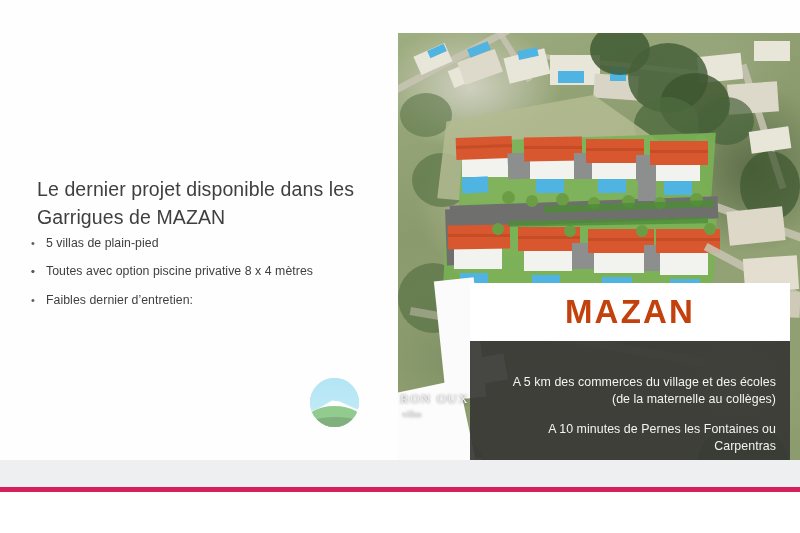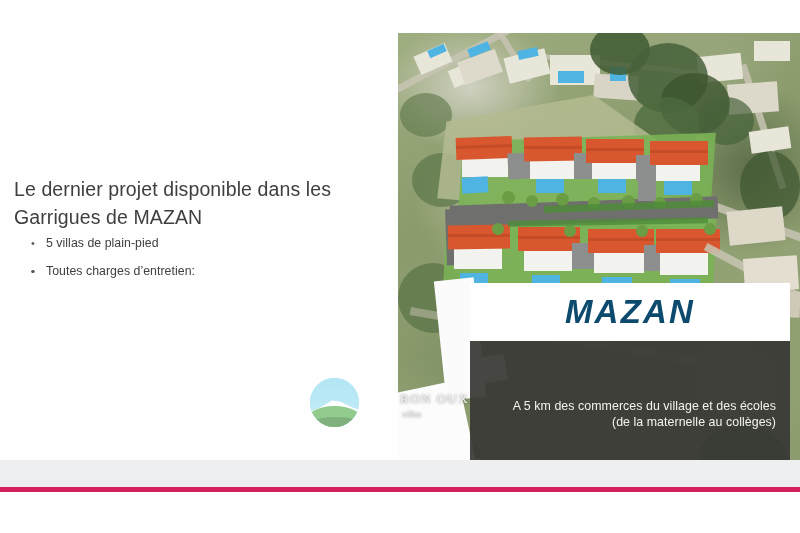--- a/index.html
+++ b/index.html
@@ -3,21 +3,21 @@
 <meta charset="utf-8">
 <style>
   html,body{margin:0;padding:0;background:#fff;}
   body{width:800px;height:533px;overflow:hidden;
        font-family:"Liberation Sans","DejaVu Sans",sans-serif;
        -webkit-font-smoothing:antialiased;}
 
   #slide{position:relative;width:800px;height:533px;background:#fefefe;overflow:hidden;}
 
   
-  #title{position:absolute;left:14px;top:176px;width:350px;
+  #title{position:absolute;left:37px;top:176px;width:350px;
          font-size:19.5px;line-height:1.42;color:#3f3f3f;font-weight:400;
          letter-spacing:.1px;}
 
   #bullets{position:absolute;left:30px;top:236px;width:360px;}
   .bullet{position:relative;padding-left:16px;margin-bottom:12.5px;
           font-size:12.3px;line-height:1.3;color:#3f3f3f;letter-spacing:.05px;}
   .bullet .dot{position:absolute;left:1px;top:0px;color:#5a5a5a;font-size:11px;line-height:1.3;}
 
   
   #logo{position:absolute;left:310px;top:378px;width:49px;height:49px;border-radius:50%;
@@ -66,21 +66,21 @@
 
   #maplabel{position:absolute;left:2px;top:358px;width:180px;color:#efefef;
             font-size:13px;letter-spacing:1.5px;font-family:"Liberation Serif",serif;
             text-shadow:0 0 3px rgba(0,0,0,.55);}
   #maplabel2{position:absolute;left:4px;top:376px;color:#e3e3e3;font-size:9px;
              font-family:"Liberation Serif",serif;text-shadow:0 0 3px rgba(0,0,0,.5);}
 
   
   #mazanbox{position:absolute;left:470px;top:283px;width:320px;height:58px;
             background:#ffffff;display:flex;align-items:center;justify-content:center;}
-  #mazanbox .t{font-size:33px;letter-spacing:2.2px;color:#0c4a6e;font-weight:700;font-style:italic;}
+  #mazanbox .t{font-size:33px;letter-spacing:2.2px;color:#c2410c;font-weight:700;}
 
   #infobox{position:absolute;left:470px;top:341px;width:320px;height:146px;
            background:rgba(56,56,53,.93);
            display:flex;flex-direction:column;justify-content:center;
            padding:0 14px 0 40px;box-sizing:border-box;}
   #infobox p{margin:0;color:#f3f3f1;font-size:12.4px;line-height:1.33;
              text-align:right;letter-spacing:.05px;}
   #infobox p.second{margin-top:14px;}
 </style>
 </head>
@@ -210,38 +210,40 @@
     <div id="maplabel">RON        OUX</div>
     <div id="maplabel2">villas</div>
   </div>
 
   <div id="mazanbox">
     <span class="t">MAZAN</span>
   </div>
 
   <div id="infobox">
     <p>A 5 km des commerces du village et des écoles (de la maternelle au collèges)</p>
+    <p class="second">A 10 minutes de Pernes les Fontaines ou Carpentras</p>
   </div>
 
   <div id="title">Le dernier projet disponible dans les Garrigues de MAZAN</div>
 
   <div id="bullets">
     <div class="bullet">
       <span class="dot">•</span>
       <span>5 villas de plain-pied</span>
     </div>
     <div class="bullet">
       <span class="dot">•</span>
     </div>
     <div class="bullet">
       <span class="dot">•</span>
-    </div>
-    <div class="bullet">
-      <span class="dot">•</span>
-      <span>Toutes charges d’entretien:</span>
+      <span>Toutes avec option piscine privative 8 x 4 mètres</span>
+    </div>
+    <div class="bullet">
+      <span class="dot">•</span>
+      <span>Faibles dernier d’entretien:</span>
     </div>
   </div>
 
   <div id="logo">
     <div class="sky"></div>
     <div class="peak"></div>
     <div class="hill"></div>
     <div class="hill2"></div>
   </div>
 

